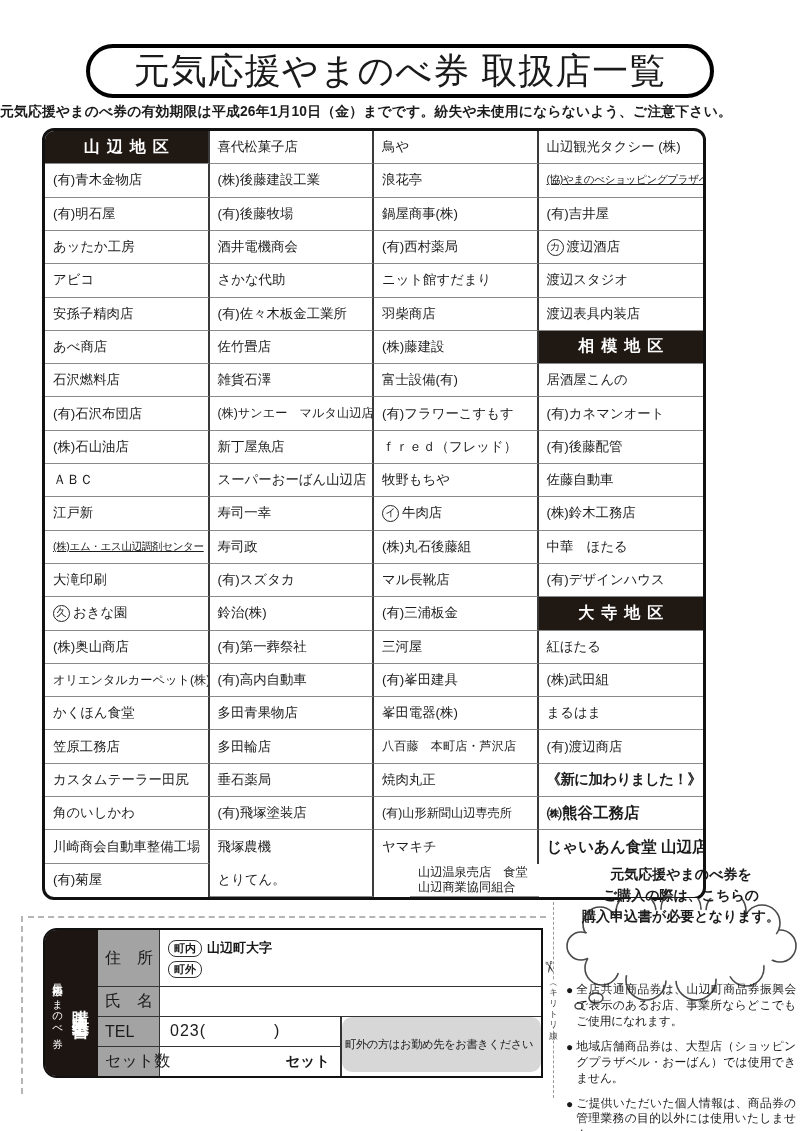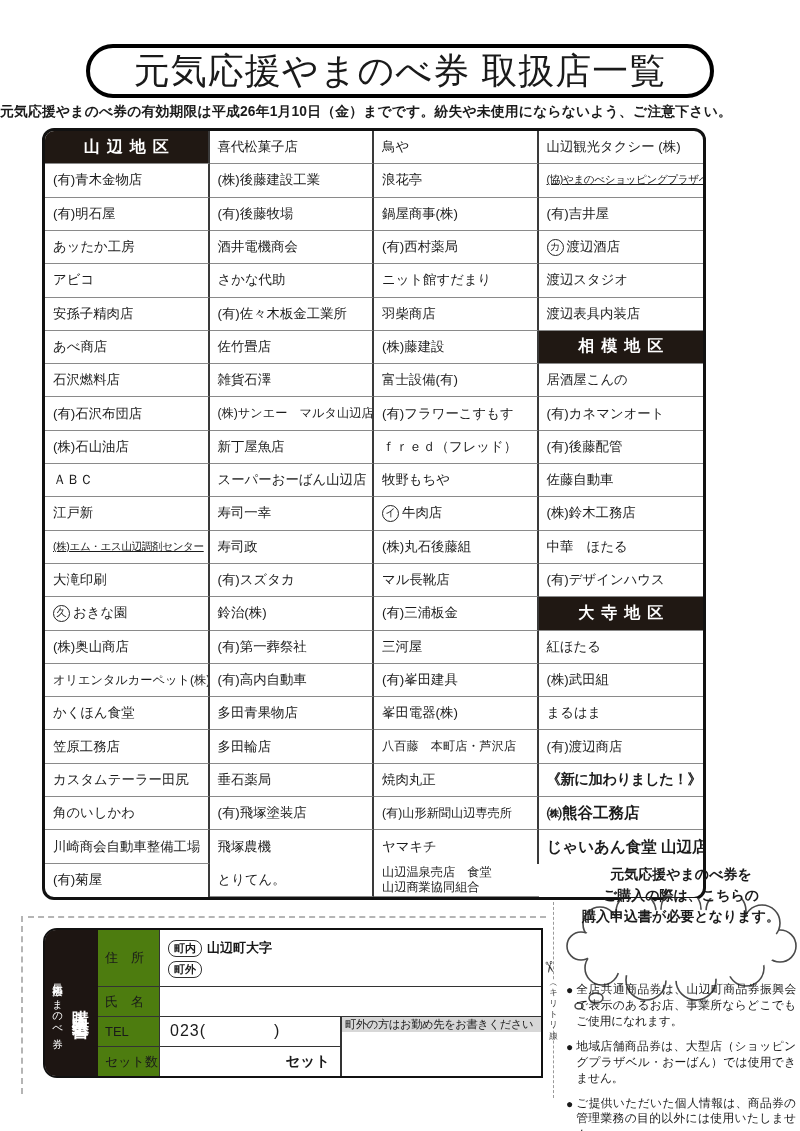--- a/index.html
+++ b/index.html
@@ -29,21 +29,21 @@
     overflow:hidden;white-space:nowrap;box-sizing:border-box;color:#1c1c1c;
   }
   .cell.br{border-right:2px solid #3a3a3a;}
   .cell.bb{border-bottom:1.5px solid #8a8a8a;}
   .cell.header{
     background:#201813;color:#fff;font-weight:bold;font-size:16px;
     justify-content:center;letter-spacing:7px;text-indent:7px;padding:0;
   }
   .cell.s{font-size:12.2px;}
   .cell.xs{font-size:10.6px;letter-spacing:-0.4px;text-decoration:underline;}
-  .cell.twoline{white-space:pre-line;font-size:12.2px;line-height:1.18;}
+  .cell.twoline{white-space:pre-line;font-size:12.2px;line-height:1.18;margin-left:36px;}
   .cell.boldmsg{font-weight:bold;font-size:14.4px;letter-spacing:-0.5px;}
   .cell.boldname{font-weight:bold;font-size:15.5px;}
   .maru{
     flex:0 0 auto;width:15px;height:15px;border:1.4px solid #222;border-radius:50%;
     display:flex;align-items:center;justify-content:center;font-size:10.5px;margin-right:3px;
     text-indent:0;letter-spacing:0;
   }
   
   .hdash{position:absolute;left:28px;top:916px;width:518px;border-top:2px dashed #b5b5b5;}
   .vdash{position:absolute;border-left:2px dashed #b5b5b5;}
@@ -63,38 +63,38 @@
     flex:0 0 53px;background:#1d1512;color:#fff;border-radius:11px 0 0 11px;
     writing-mode:vertical-rl;display:flex;flex-direction:column;align-items:center;justify-content:center;gap:4px;
   }
   .side-big{font-size:17px;font-weight:bold;letter-spacing:3px;}
   .side-small{font-size:10.5px;letter-spacing:1px;}
   .form-grid{
     flex:1;display:grid;grid-template-columns:62px 180px 1fr;
     grid-template-rows:56px 30px 30px 1fr;
   }
   .flabel{
-    background:#4d7c0f;border-right:1.5px solid #333;display:flex;align-items:center;
-    padding-left:7px;font-size:13px;box-sizing:border-box;white-space:nowrap;
+    background:#a3a3a3;border-right:1.5px solid #333;display:flex;align-items:center;
+    padding-left:7px;font-size:16px;box-sizing:border-box;white-space:nowrap;
   }
   .fval{box-sizing:border-box;display:flex;align-items:center;}
   .bt{border-top:1.5px solid #333;}
   .span2{grid-column:2 / 4;}
   .addr{flex-direction:column;align-items:flex-start;justify-content:center;gap:4px;padding-left:8px;}
   .addr-line{display:flex;align-items:flex-end;gap:5px;font-size:13px;font-weight:bold;}
   .badge{
     border:1.5px solid #333;border-radius:8px;padding:0 5px;font-size:11px;line-height:15px;background:#fff;
   }
   .tel-val{font-size:16px;padding-left:10px;letter-spacing:1px;}
   .set-val{justify-content:flex-end;padding-right:10px;font-size:14.5px;font-weight:bold;}
   .note-cell{
     grid-column:3;grid-row:3 / span 2;border-left:2px solid #333;box-sizing:border-box;
     display:flex;flex-direction:column;
   }
-  .note-head{background:#d7d7d7;font-size:11.3px;padding:0 3px;white-space:nowrap;letter-spacing:-0.4px;}
+  .note-head{background:#d7d7d7;font-size:11.3px;padding:20px 3px;white-space:nowrap;letter-spacing:-0.4px;border-radius:10px;}
   
   .cloud-wrap{position:absolute;left:564px;top:898px;width:234px;height:116px;}
   .cloud-text{
     position:absolute;left:574px;top:864px;width:214px;text-align:center;
     font-size:14px;font-weight:bold;line-height:1.5;white-space:nowrap;
   }
   
   .notes{position:absolute;left:566px;top:982px;width:230px;}
   .note-item{display:flex;margin-bottom:9px;}
   .note-marker{flex:0 0 auto;font-size:12px;margin-right:3px;line-height:1.35;}

